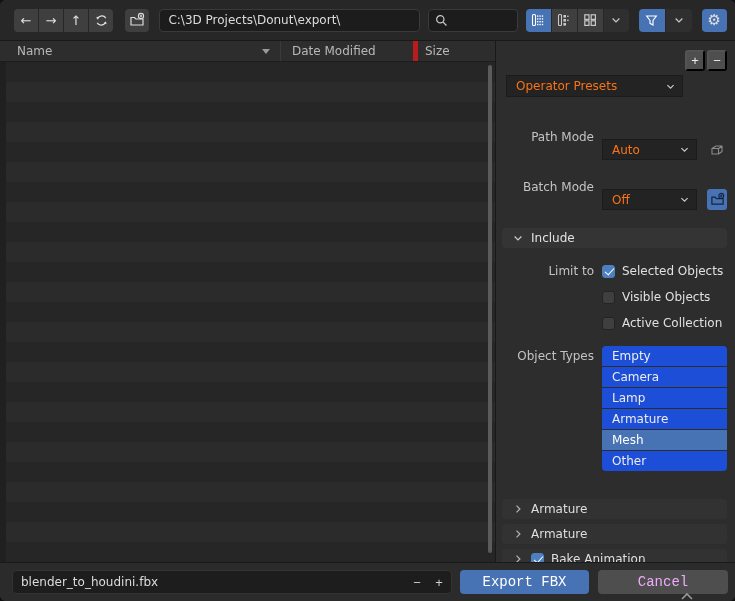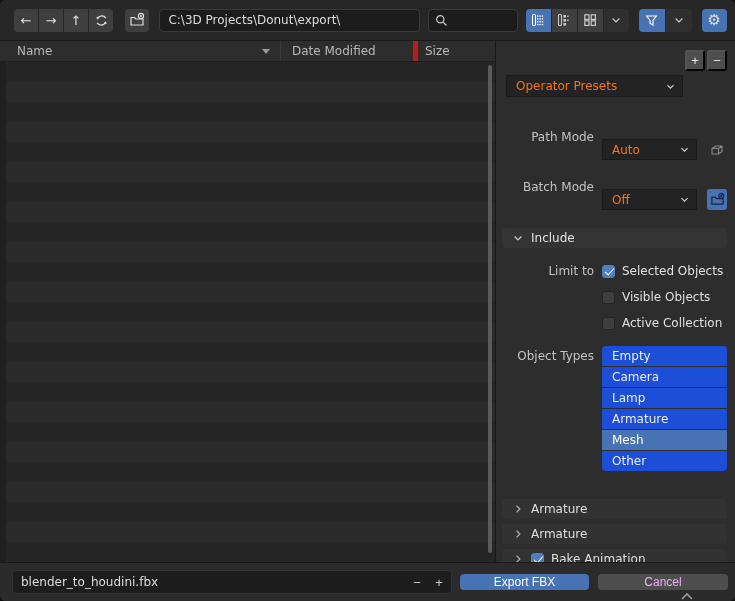--- a/index.html
+++ b/index.html
@@ -94,21 +94,21 @@
   .sections-block { margin-top:16px; }
   
   .footer {
     height:39px; flex:none; background:#2b2b2b; border-top:1px solid #191919;
     display:flex; align-items:center; padding:0 7px 0 12px; gap:8px;
   }
   .filename-wrap { position:relative; width:440px; flex:none; }
   .filename-field { width:100%; height:24px; background:#1d1d1d; border:1px solid #333; }
   .fn-btns { position:absolute; right:4px; top:0; height:24px; display:flex; align-items:center; gap:4px; }
   .fn-btn { width:18px; height:18px; background:transparent; border:none; color:#cfcfcf; font-size:13px; display:flex; align-items:center; justify-content:center; }
-  .footer-btn { height:16px; border-radius:4px; border:none; font-family:Liberation Sans, sans-serif; font-size:12px; display:flex; align-items:center; justify-content:center; }
+  .footer-btn { height:24px; border-radius:4px; border:none; font-family:Liberation Mono, monospace; font-size:14px; display:flex; align-items:center; justify-content:center; }
   .export-btn { width:129px; background:var(--accent,#4772b3); color:#fff; }
   .cancel-btn { width:130px; background:#4e4e4e; color:#f0abfc; margin-left:1px; }
   .corner-chev { position:absolute; right:40px; bottom:0px; }
   svg { display:block; }
 </style>
 </head>
 <body>
 
 <div class="window">
 

